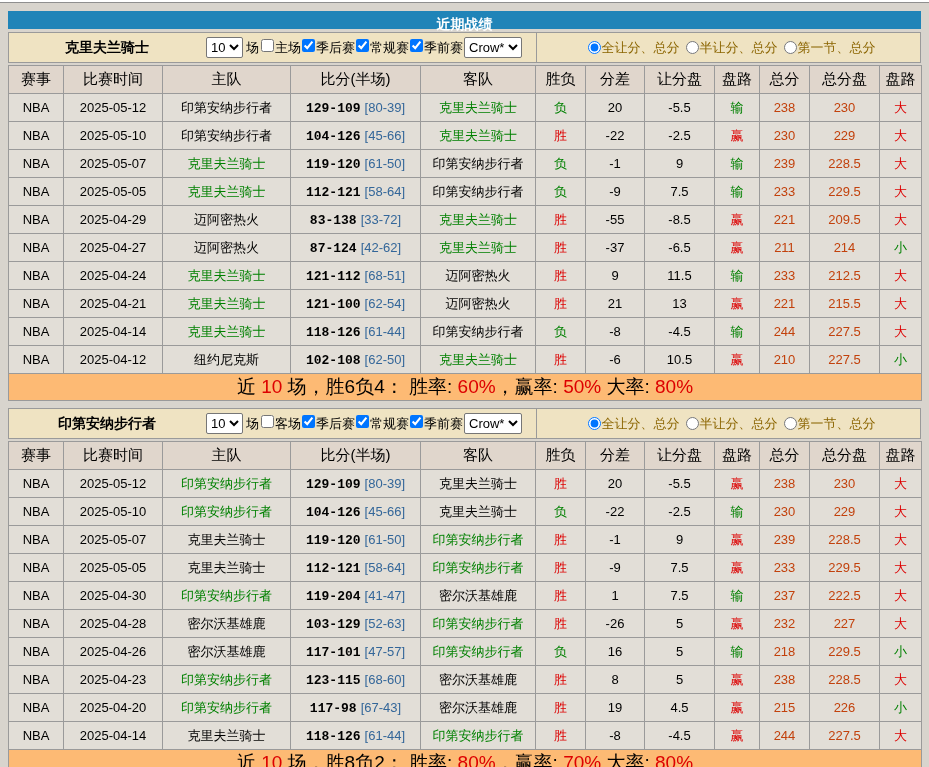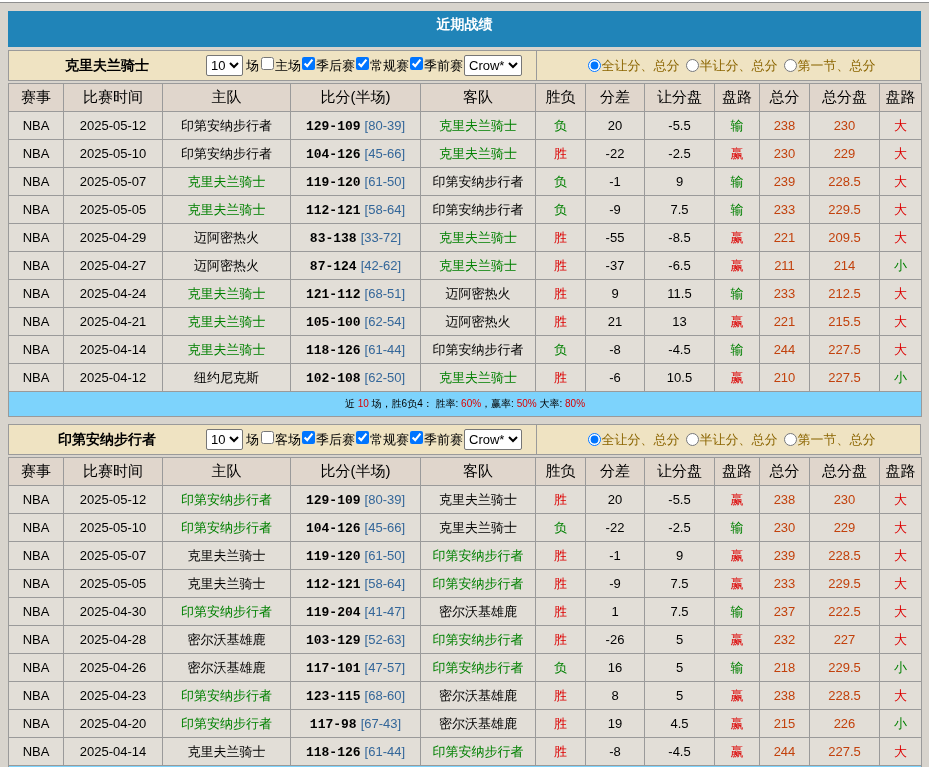--- a/index.html
+++ b/index.html
@@ -5,21 +5,21 @@
   html,body{margin:0;padding:0;}
   body{
     width:929px;min-height:767px;
     background:#d8d4cd;
     font-family:"Liberation Sans","DejaVu Sans",sans-serif;
     font-size:13px;color:#000;
   }
   .top-strip{height:2px;background:#ffffff;border-bottom:1px solid #8f8f8f;}
   .widget{width:913px;margin:8px 8px 0 8px;}
   .title-bar{
-    height:36px;line-height:26px;background:#2084b8;color:#ffffff;
+    height:18px;line-height:26px;background:#2084b8;color:#ffffff;
     font-weight:bold;font-size:14px;text-align:center;margin-bottom:3px;
   }
   .filter-bar{
     display:flex;align-items:stretch;background:#efe3c2;border:1px solid #9a9a9a;
     height:29px;margin-bottom:2px;
   }
   .filter-left{flex:0 0 527px;display:flex;align-items:center;white-space:nowrap;}
   .filter-right{
     flex:1;border-left:1px solid #9a9a9a;display:flex;align-items:center;
     justify-content:center;color:#8b6500;white-space:nowrap;
@@ -40,21 +40,21 @@
   .games-table th,.games-table td{
     border:1px solid #9a9a9a;text-align:center;padding:0 2px;overflow:hidden;
   }
   .games-table th{height:27px;background:#e0d6cc;font-weight:normal;font-size:15px;}
   .games-table td{height:27px;font-size:13px;}
   .games-table td.c-score b{font-weight:bold;font-family:Liberation Mono, monospace;}
   .half{color:#336699;margin-left:4px;}
   .green{color:#008000;}
   .red{color:#dd0000;}
   .blue{color:#c2410c;}
-  td.summary{height:24px;font-size:10px;background:#7dd3fc;}
+  td.summary{height:24px;font-size:19px;background:#fdba74;}
   .sum-r{color:#dd0000;}
   .section{margin-bottom:7px;}
   .section:last-child{margin-bottom:0;}
 </style>
 </head>
 <body>
 
 <div class="top-strip"></div>
 
 <div class="widget">
@@ -224,21 +224,21 @@
             <td>11.5</td>
             <td class="green">输</td>
             <td class="blue">233</td>
             <td class="blue">212.5</td>
             <td class="red">大</td>
           </tr>
           <tr>
             <td>NBA</td>
             <td>2025-04-21</td>
             <td class="green">克里夫兰骑士</td>
-            <td class="c-score"><b>105-100</b><span class="half">[62-54]</span></td>
+            <td class="c-score"><b>121-100</b><span class="half">[62-54]</span></td>
             <td>迈阿密热火</td>
             <td class="red">胜</td>
             <td>21</td>
             <td>13</td>
             <td class="red">赢</td>
             <td class="blue">221</td>
             <td class="blue">215.5</td>
             <td class="red">大</td>
           </tr>
           <tr>

